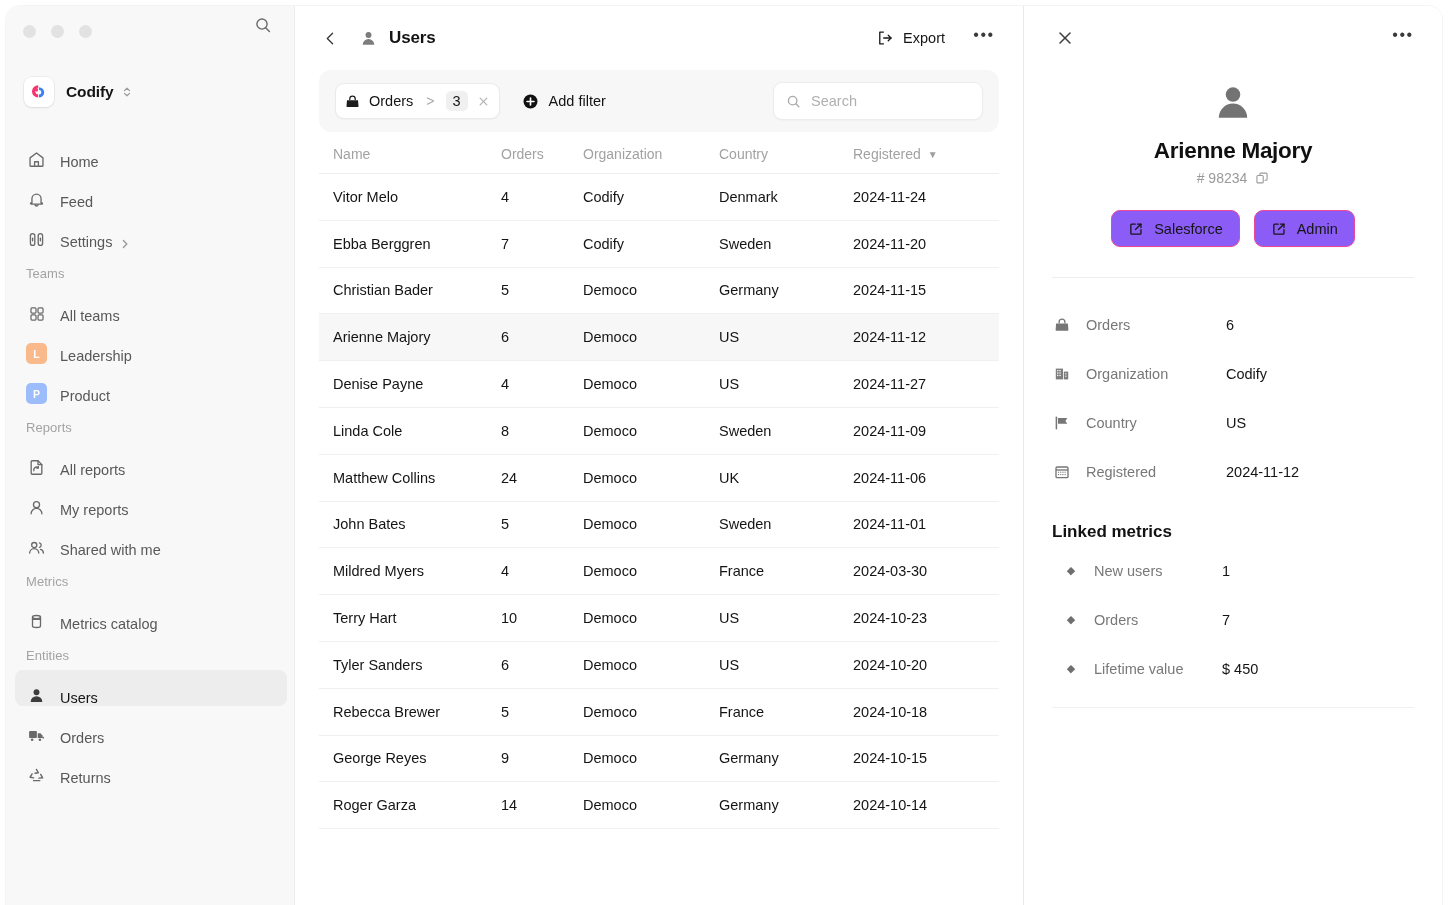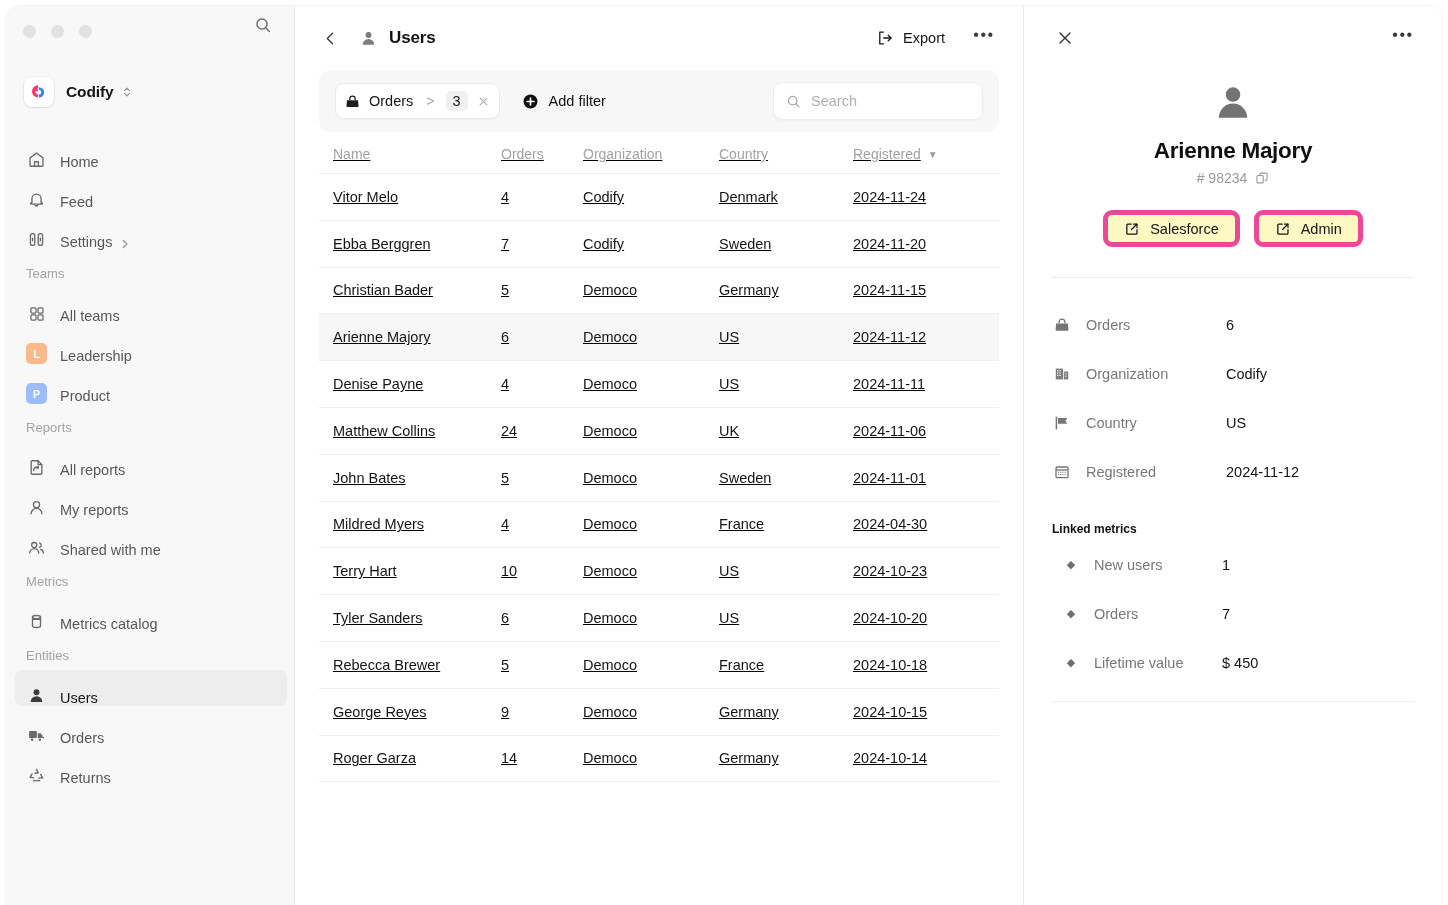--- a/index.html
+++ b/index.html
@@ -237,21 +237,21 @@
   .search-box input {
     border: none; outline: none; background: transparent;
     margin-left: 10px;
     font-family: "Liberation Sans", sans-serif;
     font-size: 14.5px; color: #1a1a1a;
     width: 100%;
   }
   .search-box input::placeholder { color: #b0b0b0; }
 
   
-  .table-wrap { margin: 14px 24px 0 24px; text-decoration: underline; }
+  .table-wrap { margin: 14px 24px 0 24px; }
   table.users { width: 100%; border-collapse: collapse; table-layout: fixed; }
   table.users th {
     text-align: left;
     font-size: 14px;
     font-weight: 400;
     color: #a2a2a2;
     padding: 0 0 11px 0;
     border-bottom: 1px solid #ededed;
     white-space: nowrap;
   }
@@ -313,27 +313,27 @@
     font-size: 14px;
     color: #9a9a9a;
     display: flex; align-items: center; justify-content: center; gap: 8px;
   }
   .detail-actions {
     margin-top: 24px;
     display: flex; justify-content: center; gap: 14px;
   }
   .action-btn {
     height: 37px;
-    border: 5px solid #ec4899;
+    border: 1px solid #ec4899;
     border-radius: 9px;
     display: flex; align-items: center; gap: 10px;
     padding: 0 16px;
     font-size: 14.5px;
     color: #151515;
-    background: #fef9c3;
+    background: #8b5cf6;
     box-shadow: 0 1px 1.5px rgba(0,0,0,0.03);
   }
 
   .detail-divider {
     margin: 30px 28px 0 28px;
     height: 1px;
     background: #eeeeee;
   }
 
   .field-list { margin: 22px 28px 0 28px; }
@@ -353,21 +353,21 @@
     width: 140px;
     flex: 0 0 140px;
   }
   .field-value {
     font-size: 14.5px;
     color: #141414;
   }
 
   .metrics-title {
     margin: 26px 28px 4px 28px;
-    font-size: 12px;
+    font-size: 17px;
     font-weight: 700;
     color: #121212;
   }
   .metric-row {
     display: flex; align-items: center;
     height: 49px;
   }
   .metric-list { margin: 0 28px 0 40px; }
   .metric-ico {
     width: 14px; flex: 0 0 14px;
@@ -692,42 +692,49 @@
               <td class="col-orders">6</td>
               <td class="col-org">Democo</td>
               <td class="col-country">US</td>
               <td class="col-reg">2024-11-12</td>
             </tr>
             <tr>
               <td class="col-name">Denise Payne</td>
               <td class="col-orders">4</td>
               <td class="col-org">Democo</td>
               <td class="col-country">US</td>
-              <td class="col-reg">2024-11-11</td>
+              <td class="col-reg">2024-11-27</td>
+            </tr>
+            <tr>
+              <td class="col-name">Linda Cole</td>
+              <td class="col-orders">8</td>
+              <td class="col-org">Democo</td>
+              <td class="col-country">Sweden</td>
+              <td class="col-reg">2024-11-09</td>
             </tr>
             <tr>
               <td class="col-name">Matthew Collins</td>
               <td class="col-orders">24</td>
               <td class="col-org">Democo</td>
               <td class="col-country">UK</td>
               <td class="col-reg">2024-11-06</td>
             </tr>
             <tr>
               <td class="col-name">John Bates</td>
               <td class="col-orders">5</td>
               <td class="col-org">Democo</td>
               <td class="col-country">Sweden</td>
               <td class="col-reg">2024-11-01</td>
             </tr>
             <tr>
               <td class="col-name">Mildred Myers</td>
               <td class="col-orders">4</td>
               <td class="col-org">Democo</td>
               <td class="col-country">France</td>
-              <td class="col-reg">2024-04-30</td>
+              <td class="col-reg">2024-03-30</td>
             </tr>
             <tr>
               <td class="col-name">Terry Hart</td>
               <td class="col-orders">10</td>
               <td class="col-org">Democo</td>
               <td class="col-country">US</td>
               <td class="col-reg">2024-10-23</td>
             </tr>
             <tr>
               <td class="col-name">Tyler Sanders</td>

